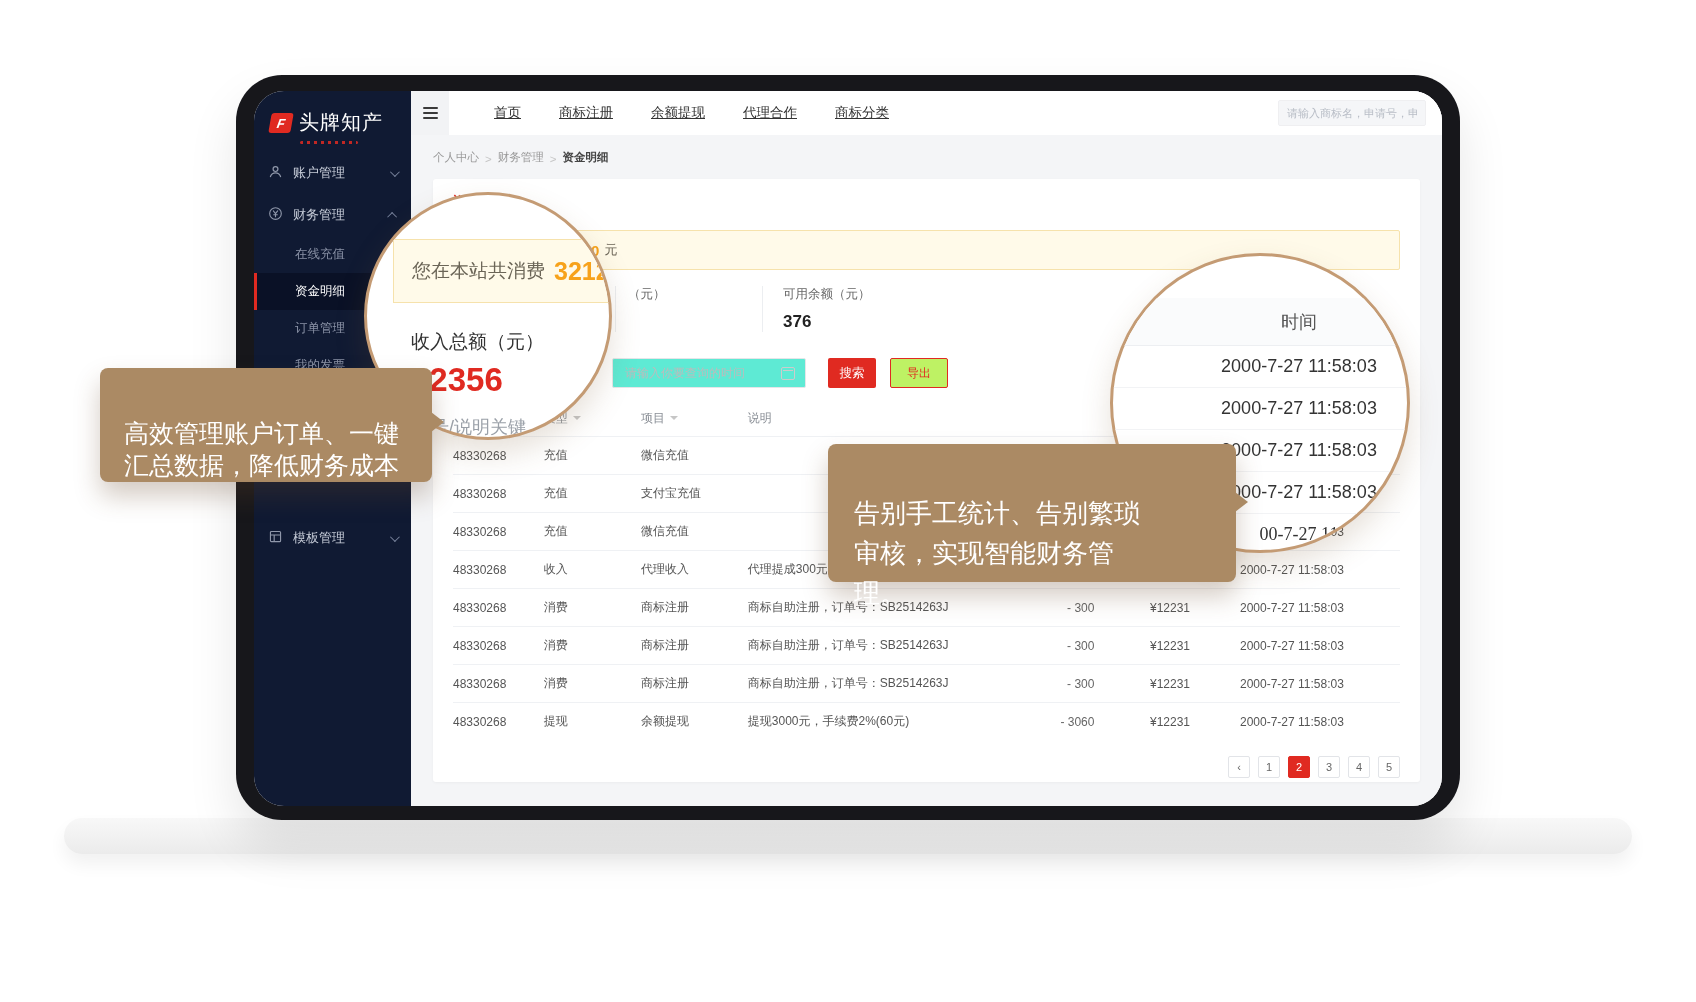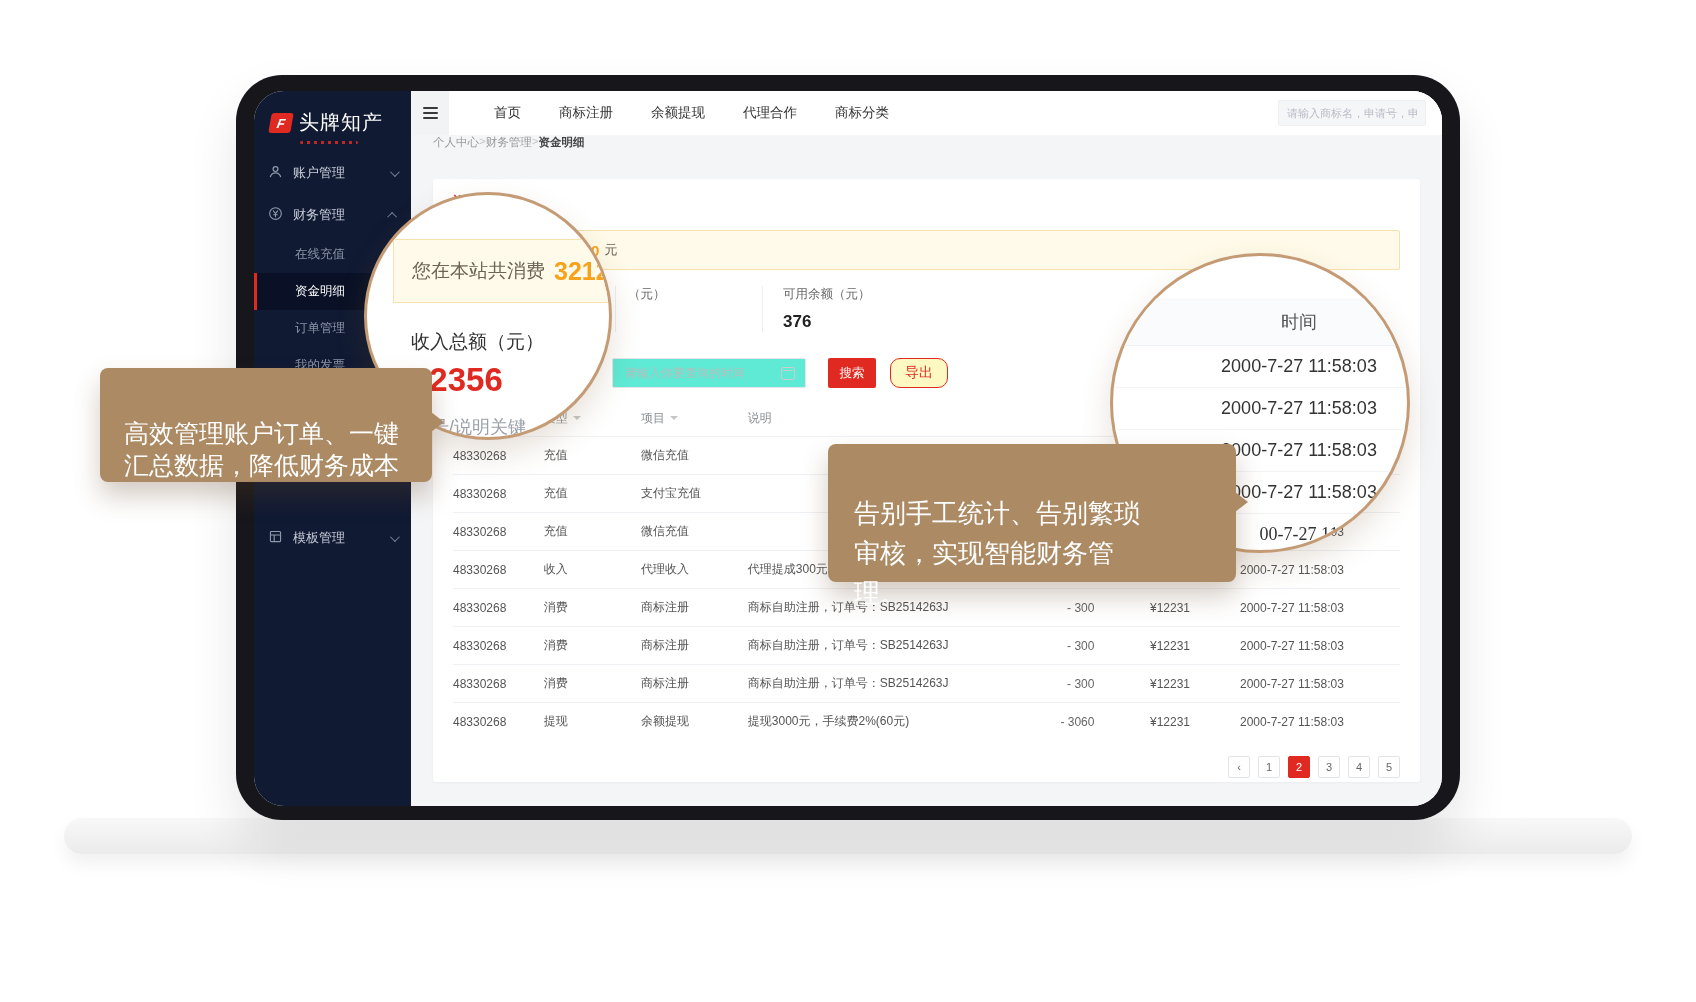--- a/index.html
+++ b/index.html
@@ -34,25 +34,25 @@
   .side-sub li{padding:10px 0 10px 41px;position:relative;cursor:pointer;}
   .side-sub li.active{background:#0A1126;color:#ffffff;}
   .side-sub li.active::before{content:"";position:absolute;left:0;top:0;bottom:0;width:3px;background:#E02A21;}
   .side-spacer{height:96px;}
   
   .main{flex:1;min-width:0;display:flex;flex-direction:column;background:#F4F5F7;}
   .topbar{height:44px;background:#fff;display:flex;align-items:center;flex:none;}
   .burger{width:38px;height:44px;background:#F2F3F5;display:flex;flex-direction:column;justify-content:center;align-items:center;gap:3px;cursor:pointer;flex:none;}
   .burger i{display:block;width:15px;height:2px;background:#3a3a3a;border-radius:1px;}
   .nav-items{display:flex;margin-left:26px;}
-  .nav-item{padding:0 19px;font-size:13.5px;color:#333;line-height:44px;cursor:pointer;white-space:nowrap;}
+  .nav-item{padding:0 19px;font-size:13.5px;color:#333;line-height:44px;cursor:pointer;white-space:nowrap;text-decoration:underline;}
   .top-search{margin-left:auto;margin-right:16px;width:130px;height:24px;background:#F5F6F8;
     border:1px solid #EFEFF1;border-radius:2px;font-size:11px;color:#9ba1ab;padding:0 8px;outline:none;}
   .top-search::placeholder{color:#b8bdc6;}
-  .crumbbar{height:30px;display:flex;align-items:flex-start;padding-left:22px;font-size:11.5px;color:#999;gap:0;flex:none;}
+  .crumbbar{height:30px;display:flex;align-items:flex-end;padding-left:22px;font-size:11.5px;color:#999;gap:6px;flex:none;}
   .crumbbar .sep{color:#c5c5c5;}
   .crumb-last{color:#444;font-weight:bold;}
   .content{flex:1;min-height:0;padding:14px 22px 0;}
   
   .card{background:#fff;border-radius:3px;height:calc(100% - 24px);padding:0 20px;
     box-shadow:0 1px 3px rgba(0,0,0,.04);overflow:hidden;position:relative;box-sizing:border-box;}
   .card-tabs{display:flex;gap:26px;padding-top:14px;}
   .card-tab{font-size:13.5px;color:#E02A21;font-weight:bold;padding-bottom:7px;border-bottom:2px solid #E02A21;cursor:pointer;}
   .banner{margin-top:10px;height:38px;background:#FFFAE9;border:1px solid #F6E2AC;border-radius:2px;
     display:flex;align-items:center;padding:0 16px;font-size:13px;color:#6b6557;}
@@ -66,21 +66,21 @@
   .vdiv{width:1px;height:46px;background:#ECEEF1;margin:0 12px;}
   .stat3{padding-left:8px;}
   .filter{display:flex;align-items:center;margin-top:2px;}
   .date-box{margin-left:159px;width:172px;height:28px;border:1px solid #E5E6E9;border-radius:2px;
     display:flex;align-items:center;padding:0 10px;background:#5eead4;}
   .date-box input{border:none;outline:none;flex:1;font-size:12px;color:#666;background:transparent;min-width:0;}
   .date-box input::placeholder{color:#bcbcbc;}
   .cal{width:12px;height:11px;border:1px solid #ccc;border-radius:2px;position:relative;flex:none;}
   .cal::before{content:"";position:absolute;left:1px;right:1px;top:2px;height:1px;background:#ccc;}
   .btn-search{width:48px;height:30px;background:#E02A21;color:#fff;font-size:12.5px;border:none;border-radius:2px;margin-left:22px;cursor:pointer;}
-  .btn-export{width:58px;height:30px;background:#fef9c3;color:#E02A21;font-size:14px;border:1px solid #E02A21;border-radius:10px;margin-left:14px;cursor:pointer;}
+  .btn-export{width:58px;height:30px;background:#bef264;color:#E02A21;font-size:12px;border:1px solid #E02A21;border-radius:2px;margin-left:14px;cursor:pointer;}
   
   .table{margin-top:12px;}
   .thead,.trow{display:flex;align-items:center;}
   .thead{height:36px;font-size:12px;color:#8a8f96;}
   .trow{height:37px;border-top:1px solid #EFF1F4;font-size:12px;color:#555;}
   .c0{width:112px;}.c1{width:120px;}.c2{width:132px;}.c3{width:336px;}
   .c4{width:92px;text-align:right;color:#666;}
   .c5{width:118px;text-align:right;color:#555;}
   .c6{width:160px;flex:none;margin-left:50px;white-space:nowrap;color:#555;}
   .th0{color:#9aa0a8;}

